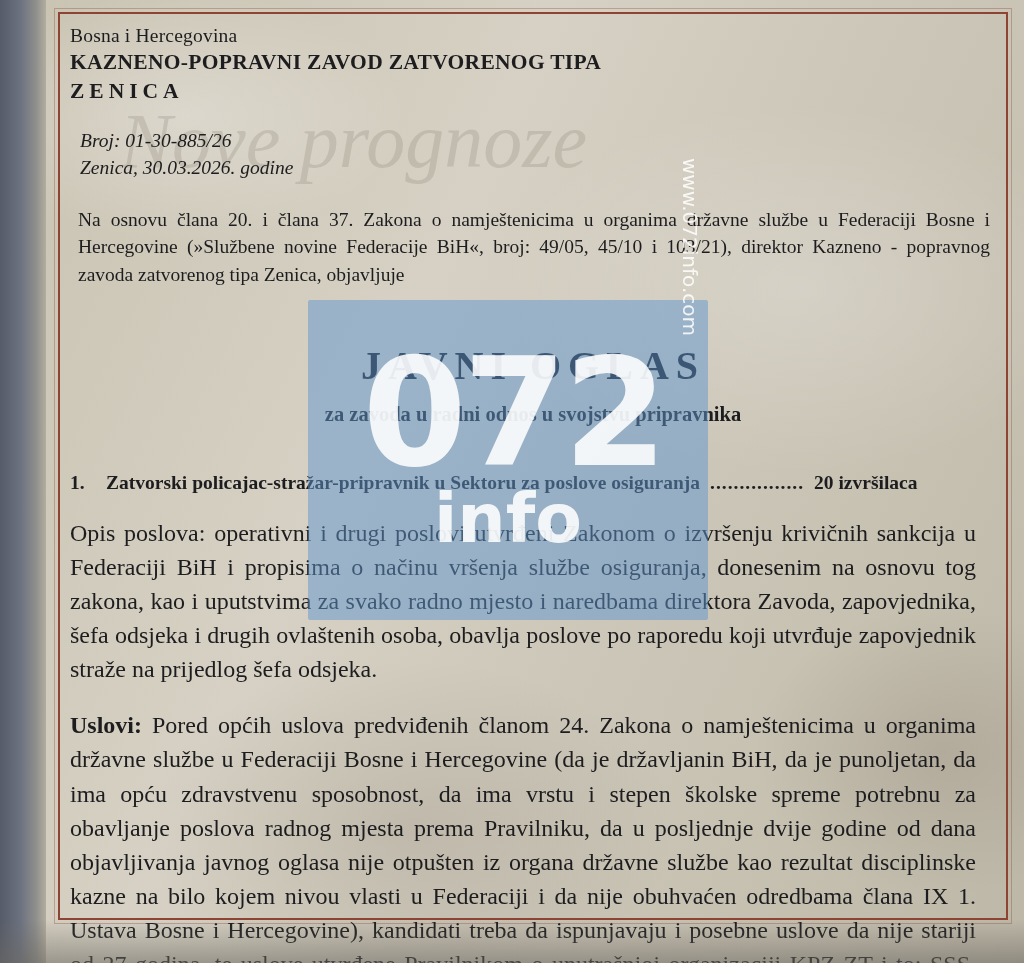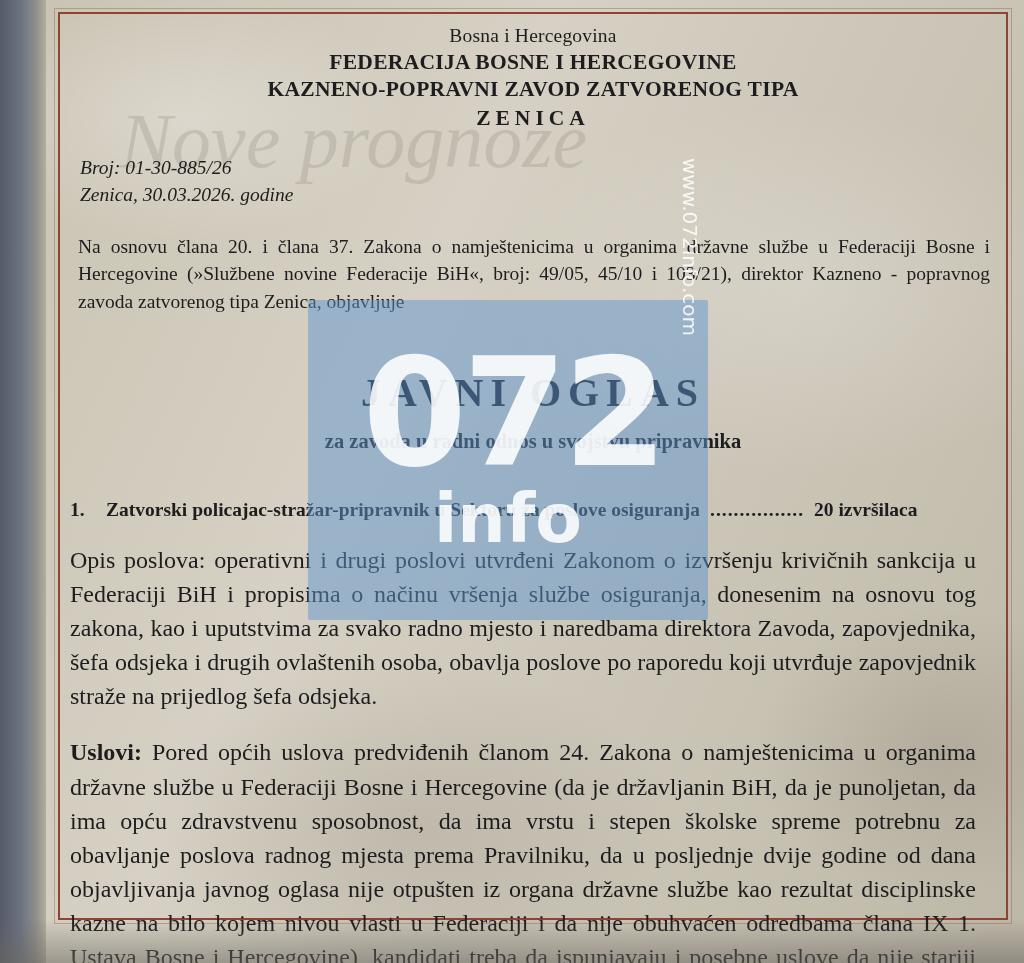--- a/index.html
+++ b/index.html
@@ -64,21 +64,21 @@
   #content {
     position: absolute;
     left: 70px;
     top: 24px;
     width: 926px;
     height: 880px;
     color: #1d1d1f;
   }
 
   .hdr {
-    text-align: center;
+    text-align: left;
     line-height: 1.26;
   }
   .hdr .l1 {
     font-size: 19.5px;
     letter-spacing: 0.2px;
   }
   .hdr .l2 {
     font-size: 21.5px;
     font-weight: 700;
     letter-spacing: 0.3px;
@@ -231,21 +231,20 @@
   <div id="gutter-left"></div>
 
   <div id="ghost">Nove prognoze</div>
 
   <div id="ad-frame"></div>
 
   <div id="content">
 
     <div class="hdr">
       <div class="l1">Bosna i Hercegovina</div>
-      <div class="l2">FEDERACIJA BOSNE I HERCEGOVINE</div>
       <div class="l3">KAZNENO-POPRAVNI ZAVOD ZATVORENOG TIPA</div>
       <div class="l4">ZENICA</div>
     </div>
 
     <div class="refblock">
       <div>Broj: 01-30-885/26</div>
       <div>Zenica, 30.03.2026. godine</div>
     </div>
 
     <div class="legal">Na osnovu člana 20. i člana 37. Zakona o namještenicima u organima državne službe u Federaciji Bosne i Hercegovine (»Službene novine Federacije BiH«, broj: 49/05, 45/10 i 103/21), direktor Kazneno - popravnog zavoda zatvorenog tipa Zenica, objavljuje</div>

